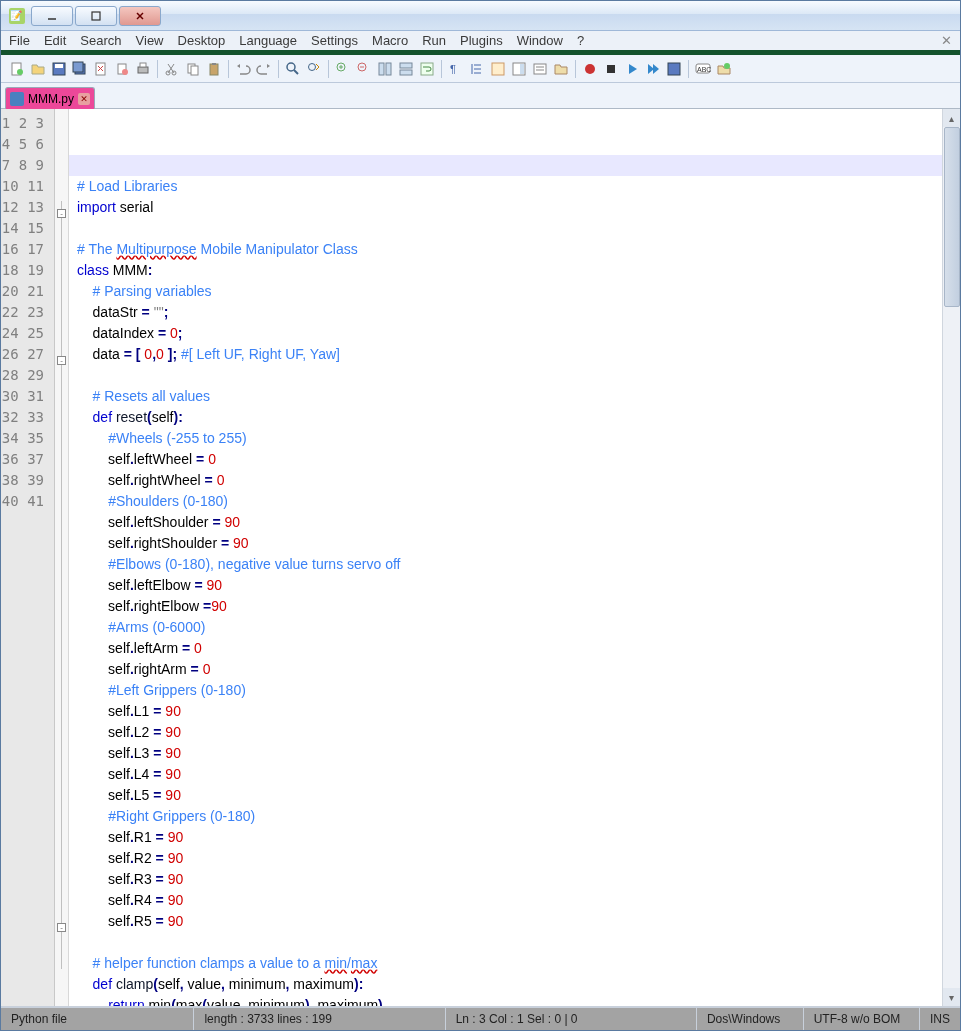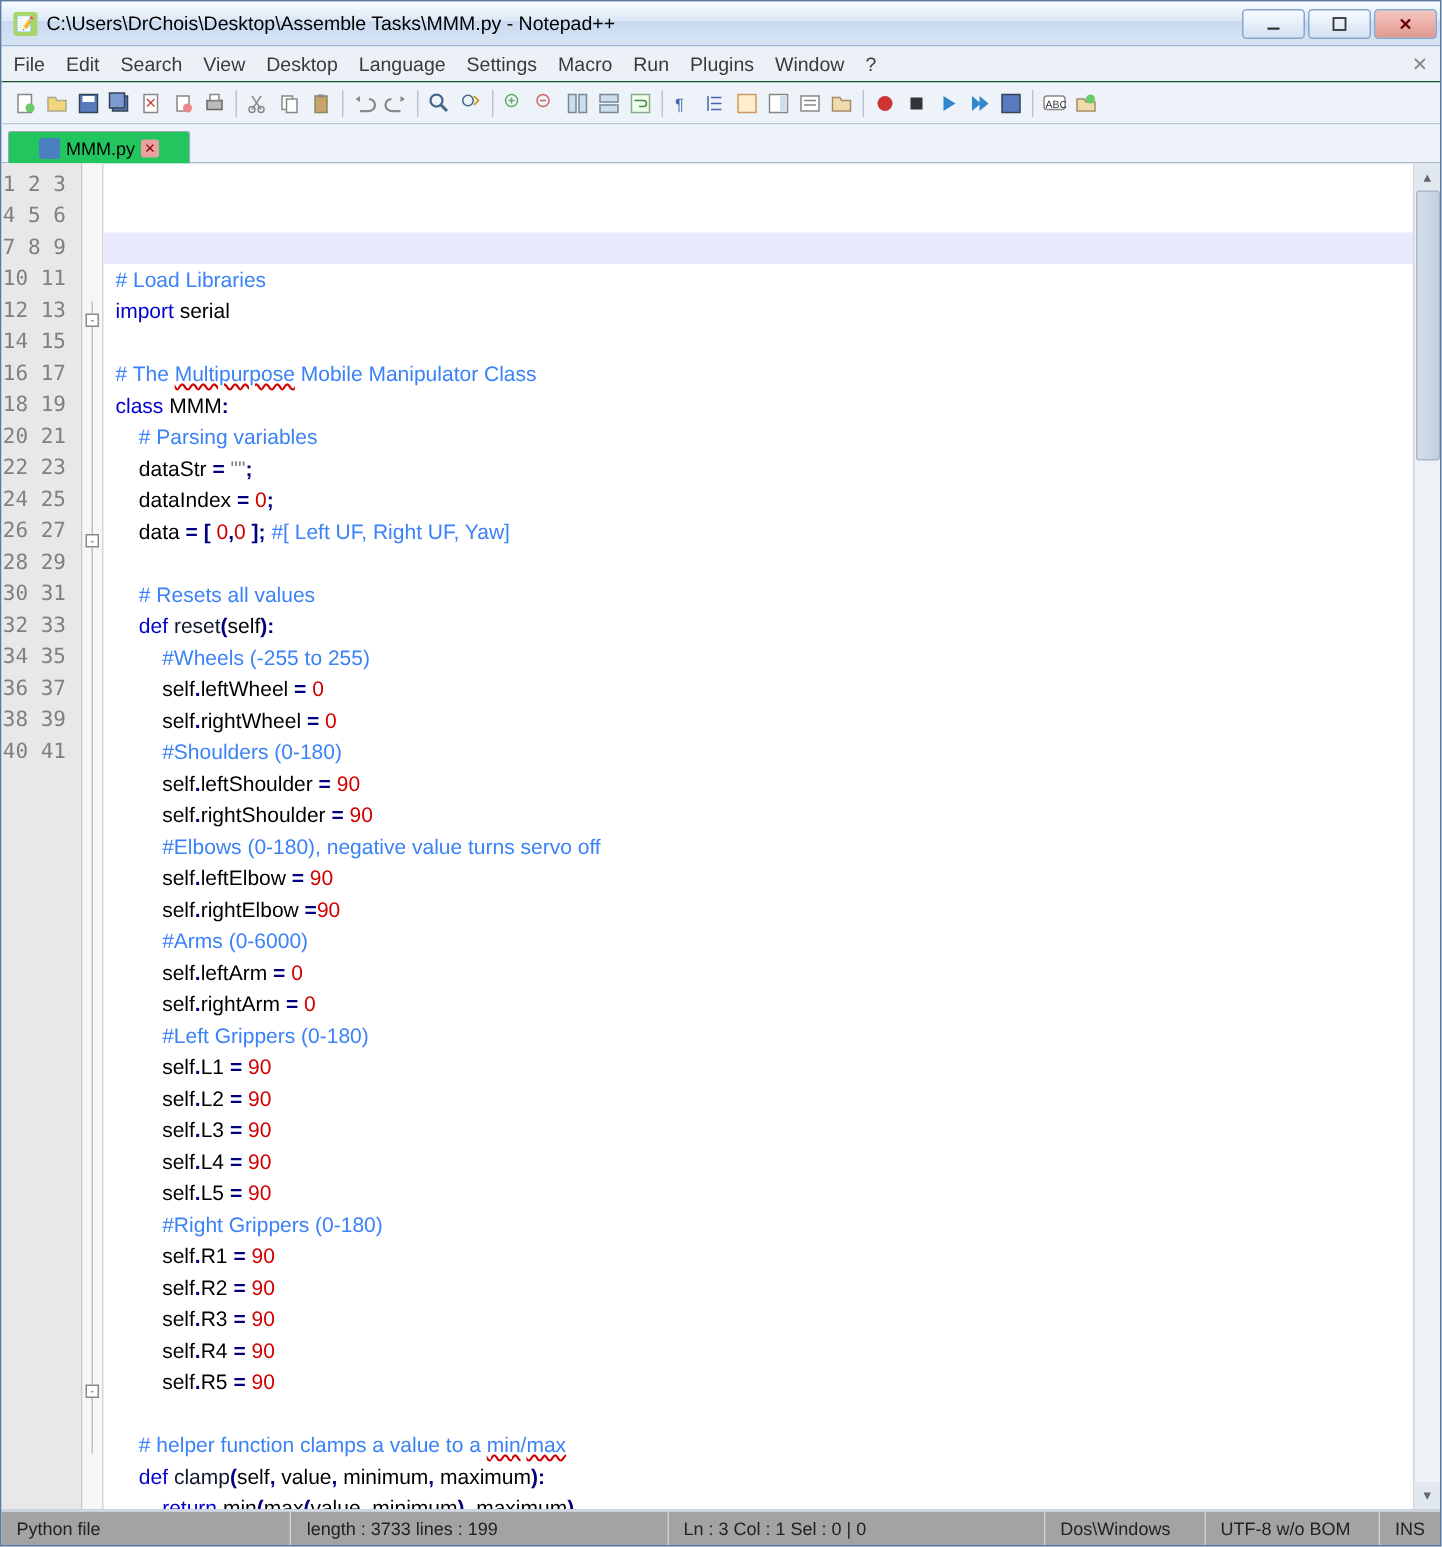--- a/index.html
+++ b/index.html
@@ -4,28 +4,28 @@
 <style>
 *{margin:0;padding:0;box-sizing:border-box;font-family:"Segoe UI",Tahoma,Arial,sans-serif}
 body{width:961px;height:1031px;overflow:hidden;background:linear-gradient(#e8eef7,#d9e4f1);border:1px solid #5a7aa0}
 .titlebar{height:30px;background:linear-gradient(#f7fbff,#dce8f6 45%,#c9daf0 46%,#d6e4f4);display:flex;align-items:center;padding:0 2px;border-bottom:1px solid #9fb8d8}
 .titlebar .appicon{width:16px;height:16px;margin:0 6px;background:#a8d468;border-radius:2px;display:flex;align-items:center;justify-content:center;font-size:10px}
 .titlebar .title{font-size:13px;color:#000;flex:1}
 .winbtns{display:flex;gap:2px}
 .winbtn{width:42px;height:20px;background:linear-gradient(#f8fbff,#d3e1f2);border:1px solid #8aa8cc;border-radius:3px;display:flex;align-items:center;justify-content:center}
 .winbtn.close{background:linear-gradient(#f4c7c0,#e09890)}
 .winbtn svg{width:12px;height:12px}
-.menubar{height:24px;background:#ecf1f8;display:flex;align-items:center;padding:0 8px;gap:14px;border-bottom:1px solid #14532d}
+.menubar{height:24px;background:#ecf1f8;display:flex;align-items:center;padding:0 8px;gap:14px;border-bottom:5px solid #14532d}
 .menubar span{font-size:13px;color:#3a3a3a;cursor:default}
 .menubar .mclose{margin-left:auto;color:#888}
 .toolbar{height:28px;background:#eef3fa;display:flex;align-items:center;padding:2px 6px;gap:1px;border-bottom:1px solid #bcc9db}
 .tbtn{width:20px;height:20px;display:flex;align-items:center;justify-content:center;border-radius:2px}
 .tsep{width:1px;height:18px;background:#b8c6d9;margin:0 3px}
 .tabbar{height:26px;background:#eef3fa;display:flex;align-items:flex-end;padding:0 4px;border-bottom:1px solid #aeb9c6}
-.tab{height:22px;background:#22c55e;border:1px solid #9ba8b8;border-bottom:none;border-radius:3px 3px 0 0;display:flex;align-items:center;padding:0 20px;gap:4px;font-size:12px;position:relative;top:1px}
+.tab{height:22px;background:#ec4899;border:1px solid #9ba8b8;border-bottom:none;border-radius:3px 3px 0 0;display:flex;align-items:center;padding:0 4px;gap:4px;font-size:12px;position:relative;top:1px}
 .tab .tabicon{width:14px;height:14px;background:#4a80c0;border-radius:2px}
 .tab .tabclose{width:12px;height:12px;background:#e8a0a0;border-radius:2px;font-size:9px;display:flex;align-items:center;justify-content:center;color:#800}
 .editor{position:relative;height:898px;background:#fff;display:flex;border-bottom:1px solid #c8d0db}
 .gutter{width:54px;background:#e8e8e8;border-right:1px solid #c8c8c8;text-align:right;padding:4px 10px 0 0;font-family:Consolas,monospace;font-size:14px;color:#808080;line-height:21px}
 .foldcol{width:14px;background:#f6f6f6;border-right:1px solid #d8d8d8;padding-top:4px;font-family:monospace;font-size:10px;color:#888;line-height:21px;text-align:center;position:relative}
 .foldline{position:absolute;left:6px;width:1px;background:#c0c0c0}
 .foldbox{width:9px;height:9px;border:1px solid #888;background:#fff;margin:6px auto;font-size:8px;line-height:7px;text-align:center;color:#666}
 .code{flex:1;padding:4px 0 0 8px;font-family:Consolas,"Courier New",monospace;font-size:14px;line-height:21px;white-space:pre;overflow:hidden;position:relative}
 .hl-line{position:absolute;left:0;right:0;height:21px;background:#e8e8ff;z-index:0}
 .code pre{position:relative;z-index:1}
@@ -44,21 +44,20 @@
 .statusbar{height:23px;background:#a3a3a3;display:flex;align-items:center;font-size:12px;color:#222;border-top:1px solid #c8d0db}
 .statusbar .cell{padding:0 10px;border-right:1px solid #c8d0db;height:100%;display:flex;align-items:center}
 .statusbar .cell:first-child{width:200px}
 svg{display:block}
 </style>
 </head>
 <body>
 
 <div class="titlebar">
   <div class="appicon">📝</div>
-  <div class="title">C:\Users\DrChois\Desktop\Assemble Tasks\MMM.py - Notepad++</div>
   <div class="winbtns">
     <div class="winbtn">
         <svg viewBox="0 0 12 12">
           <line x1="2" y1="9" x2="10" y2="9" stroke="#333" stroke-width="1.5"></line>
         </svg>
       </div>
     <div class="winbtn">
         <svg viewBox="0 0 12 12">
           <rect x="2" y="2" width="8" height="8" fill="none" stroke="#333" stroke-width="1.2"></rect>
         </svg>

